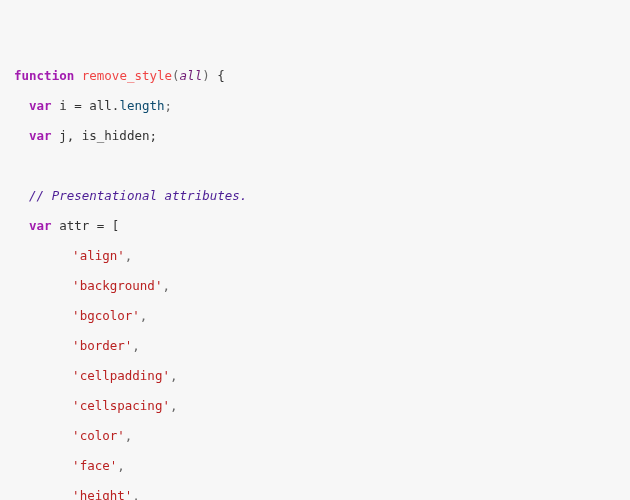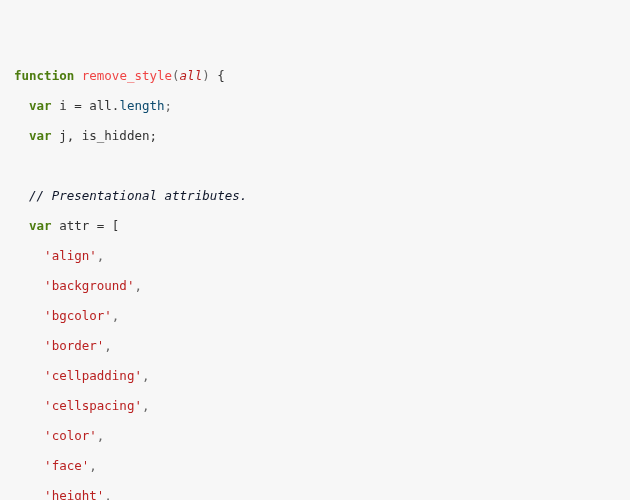--- a/index.html
+++ b/index.html
@@ -5,27 +5,27 @@
   body {
     margin: 0;
     padding: 8px 14px;
     background: #f7f7f7;
     font-family: "DejaVu Sans Mono", Menlo, Consolas, monospace;
     font-size: 12.5px;
     line-height: 15px;
     color: #333;
     white-space: pre;
   }
-  .tok-kw    { color: #4d7c0f; font-weight: bold; }  
+  .tok-kw    { color: #a21caf; font-weight: bold; }  
   .tok-fn    { color: #ef4444; }                      
-  .tok-param { color: #b91c1c; font-style: italic; }
+  .tok-param { color: #701a75; font-style: italic; }
   .tok-prop  { color: #0c4a6e; }                         
   .tok-punc  { color: #666; }
-  .tok-cmt   { color: #0f172a; font-style: italic; }
-  .tok-str   { color: #ba2121; }
+  .tok-cmt   { color: #4c1d95; font-style: italic; }
+  .tok-str   { color: #ba2121; margin-left: 28px; }
   .line { display: block; }
 </style>
 </head>
 <body>
 
 
 
 <span class="line"><span class="tok-kw">function</span> <span class="tok-fn">remove_style</span><span class="tok-punc">(</span><span class="tok-param">all</span><span class="tok-punc">)</span><span> {</span></span>
 <span class="line">  <span class="tok-kw">var</span><span> i = all.</span><span class="tok-prop">length</span><span class="tok-punc">;</span></span>
 <span class="line">  <span class="tok-kw">var</span><span> j, is_hidden;</span></span>

